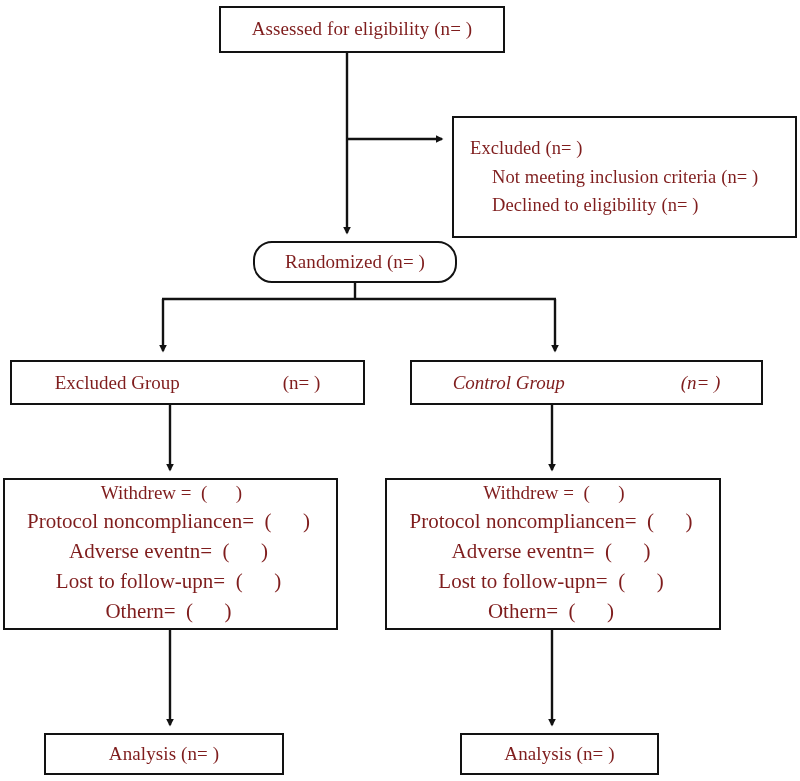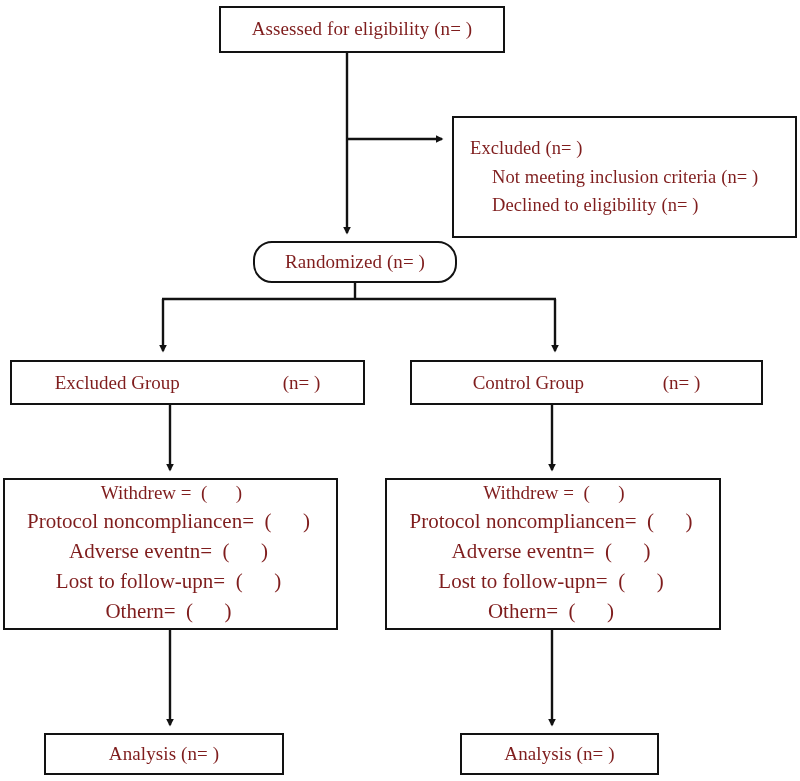--- a/index.html
+++ b/index.html
@@ -57,21 +57,21 @@
   .indent { padding-left: 22px; display: block; }
   
   #box-randomized {
     left: 253px; top: 241px; width: 204px; height: 42px; border-radius: 19px;
   }
   
   #box-treatment {
     left: 10px; top: 360px; width: 355px; height: 45px;
   }
   #box-control {
-    left: 410px; top: 360px; width: 353px; height: 45px;
+    left: 410px; top: 360px; width: 353px; height: 45px; font-style: italic;
   }
   .group-text { font-size: 19px; white-space: pre; }
   
   .box-withdrew {
     top: 478px; height: 152px;
     align-items: stretch;
     padding: 6px 10px 6px 12px;
   }
   #box-withdrew-left { left: 3px; width: 335px; }
   #box-withdrew-right { left: 385px; width: 336px; }

